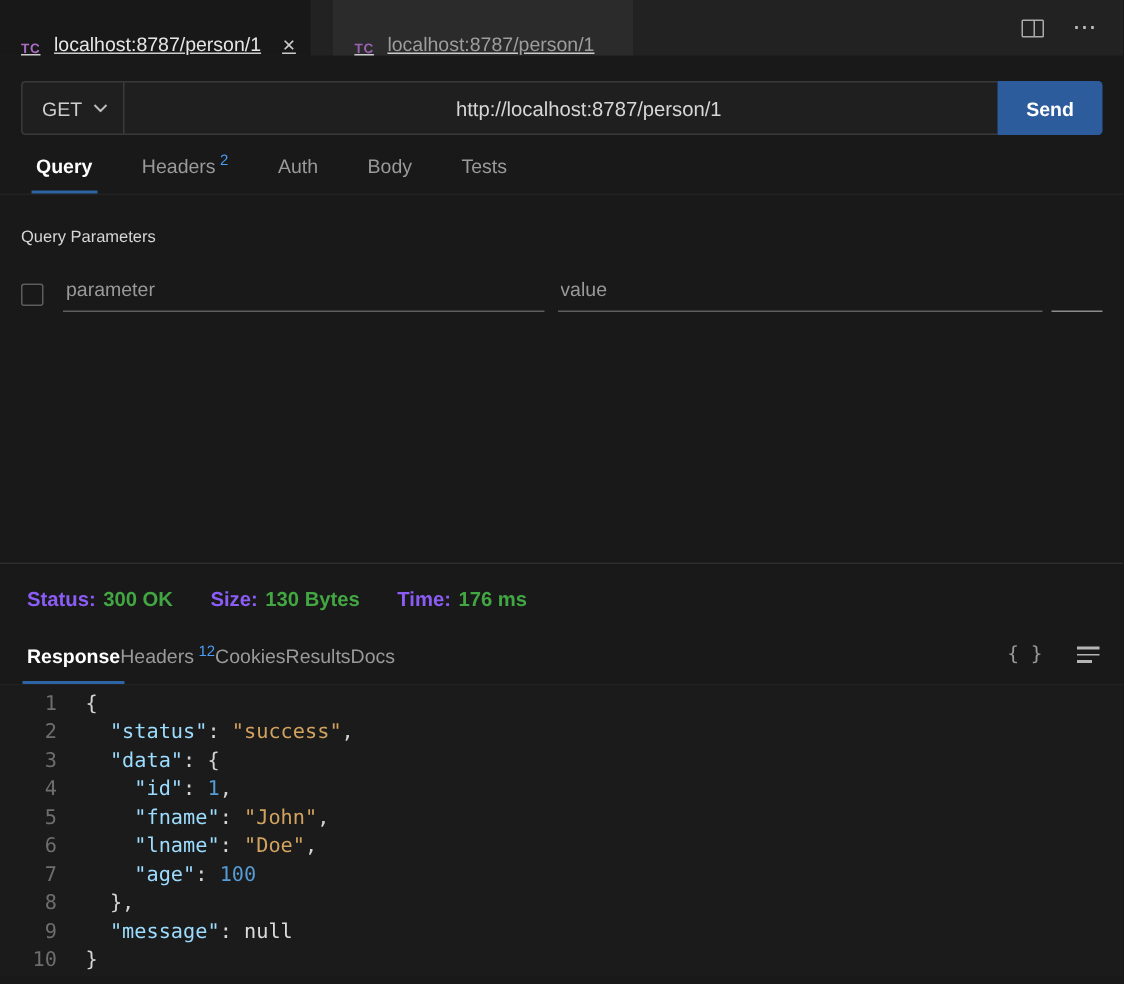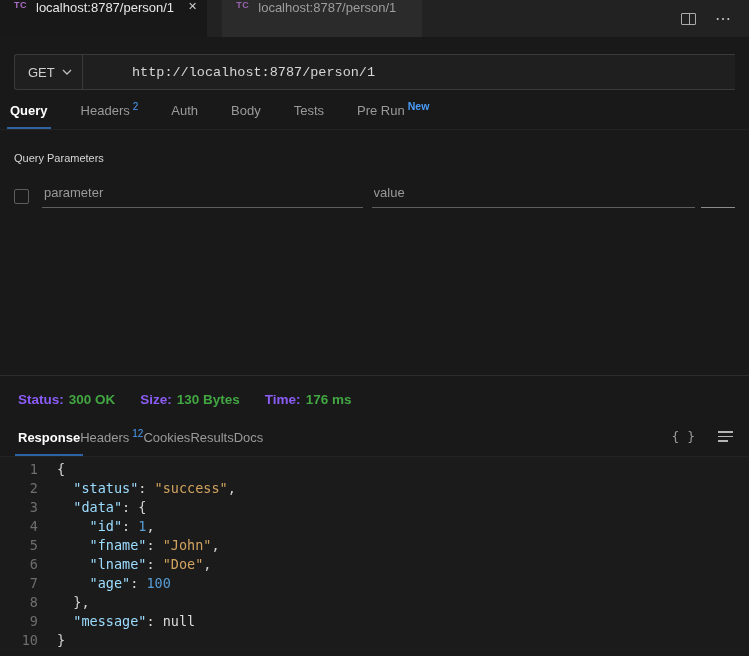--- a/index.html
+++ b/index.html
@@ -2,21 +2,21 @@
 <html><head>
 <meta charset="utf-8">
 <style>
   * { margin:0; padding:0; box-sizing:border-box; }
   html,body { width:749px; height:656px; background:#191919; }
   .app { width:749px; height:656px; background:#191919; overflow:hidden;
          font-family:"Liberation Sans", sans-serif; color:#ccc; position:relative; }
 
   
   .tabbar { height:37px; background:#222222; display:flex; align-items:stretch; }
-  .etab { display:flex; align-items:flex-start; padding:0 12px 0 14px; cursor:pointer; }
+  .etab { display:flex; align-items:flex-end; padding:0 12px 0 14px; cursor:pointer;text-decoration:underline; }
   .etab.active { background:#181818; padding-right:10px; }
   .etab.inactive { background:#2b2b2b; margin-left:15px; padding-right:26px; }
   .tc-icon { font-size:9px; font-weight:700; letter-spacing:.5px; color:#a96cc4; margin-right:9px; }
   .etab.inactive .tc-icon { color:#9a63b1; }
   .etitle { font-size:13px; color:#e6e6e6; white-space:nowrap; }
   .etab.inactive .etitle { color:#9d9d9d; }
   .eclose { margin-left:14px; font-size:11px; color:#cccccc; }
   .tabbar-actions { margin-left:auto; display:flex; align-items:center; gap:19px; padding-right:17px; }
   .split-icon { width:15px; height:12px; border:1px solid #ababab; border-radius:1px; position:relative; }
   .split-icon::after { content:""; position:absolute; left:50%; top:0; bottom:0; width:1px; background:#ababab; }
@@ -24,28 +24,28 @@
 
   
   .url-row { margin:17px 14px 0 14px; height:36px; display:flex; }
   .method-url { flex:1; display:flex; align-items:stretch; background:#1f1f20;
                 border:1px solid #3a3a3b; border-right:none; border-radius:3px 0 0 3px;gap:37px; }
   .method { width:68px; display:flex; align-items:center; justify-content:space-between;
             padding:0 10px 0 13px; border-right:1px solid #3a3a3b; color:#cfcfcf;
             font-size:13px; cursor:pointer; }
   .chev { width:10px; height:6px; display:block; }
   .url-input { flex:1; background:transparent; border:none; outline:none; color:#d6d6d6;
-               font-size:13.5px; padding:0 12px; font-family:Liberation Mono, monospace; }
+               font-size:13.5px; padding:0 12px; font-family:Liberation Sans, sans-serif;text-align:center; }
   .send-btn { width:70px; background:#2d5c9d; border:none; border-radius:0 3px 3px 0;
               color:#ffffff; font-size:13px; font-weight:600; cursor:pointer;
               font-family:"Liberation Sans",sans-serif; }
 
   
   .strip { display:flex; align-items:flex-end; border-bottom:1px solid #232323; }
-  .req-tabs { height:40px; padding-left:10px; gap:33px; }
+  .req-tabs { height:40px; padding-left:24px; gap:33px; }
   .resp-tabs { height:41px; padding:0 16px 0 18px; }
   .stab { font-size:13px; color:#9a9a9a; padding-bottom:11px; position:relative;
           white-space:nowrap; cursor:pointer; }
   .stab.active { color:#ffffff; font-weight:700; }
   .stab.active::after { content:""; position:absolute; left:-3px; right:-3px; bottom:0;
                         height:2.5px; background:#2e63a4; }
   .badge { color:#4a9df8; font-size:10px; vertical-align:super; margin-left:3px; font-weight:400; }
   .badge.new { font-weight:700; font-size:10.5px; }
   .resp-actions { margin-left:auto; display:flex; align-items:center; gap:23px; padding-bottom:12px; }
   .braces-icon { font-family:"DejaVu Sans Mono",monospace; font-size:13px; color:#9a9a9a; cursor:pointer; }
@@ -110,29 +110,29 @@
   <div class="url-row">
     <div class="method-url">
       <div class="method">
         <span>GET</span>
         <svg class="chev" viewBox="0 0 10 6">
           <polyline points="1,1 5,5 9,1" fill="none" stroke="#bdbdbd" stroke-width="1.3"></polyline>
         </svg>
       </div>
       <input class="url-input" type="text" value="http://localhost:8787/person/1" style="">
     </div>
+    <button class="send-btn">Send</button>
   </div>
 
   <div class="strip req-tabs">
     <span class="stab active"><span>Query</span></span>
     <span class="stab"><span>Headers</span><span class="badge">2</span></span>
     <span class="stab"><span>Auth</span></span>
     <span class="stab"><span>Body</span></span>
     <span class="stab"><span>Tests</span></span>
-    <span class="stab"><span>Pre Run</span><span class="badge new">New</span></span>
   </div>
 
   <div class="qp-section">
     <div class="qp-title">Query Parameters</div>
     <div class="qp-row">
       <span class="qp-check"></span>
       <input class="qp-input qp-param" type="text" placeholder="parameter" style="">
       <input class="qp-input qp-value" type="text" placeholder="value" style="">
       <span class="qp-stub"></span>
     </div>

